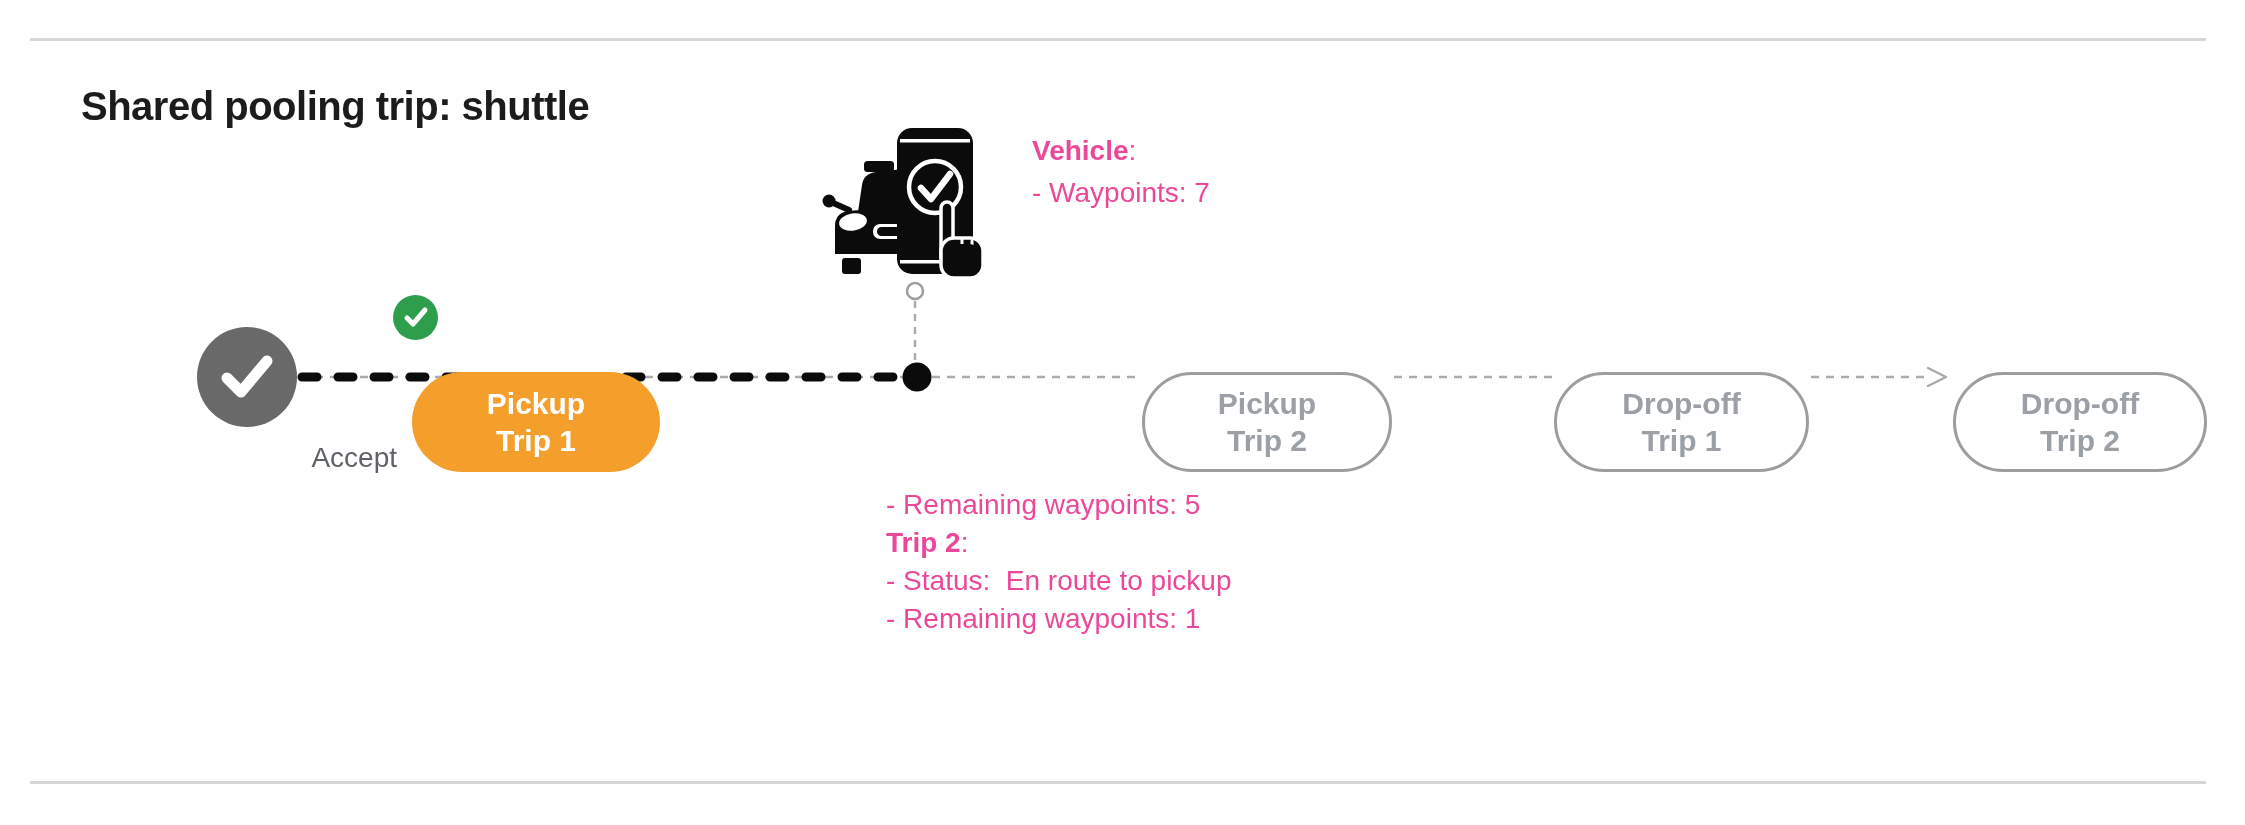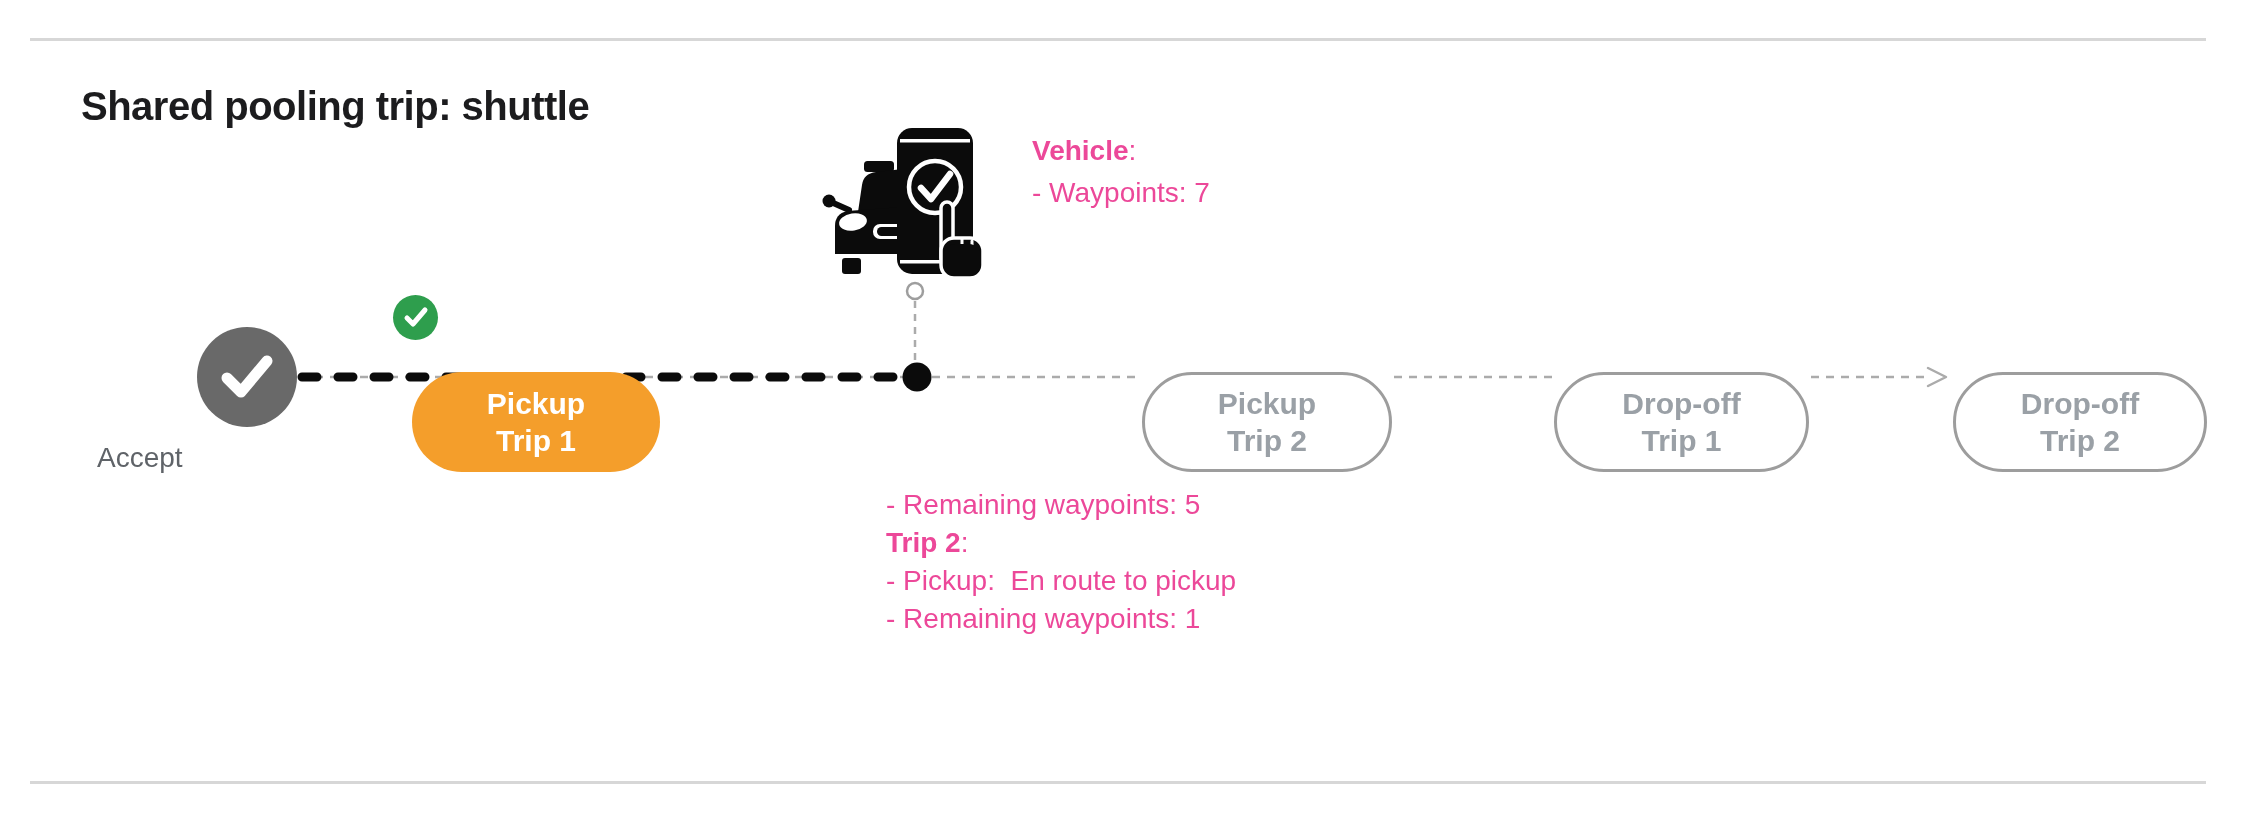--- a/index.html
+++ b/index.html
@@ -17,21 +17,21 @@
   }
   .wires{position:absolute;left:0;top:0;width:2245px;height:825px;}
 
   
   .node-circle{
     position:absolute;left:197px;top:327px;width:100px;height:100px;
     border-radius:50%;background:#696969;display:flex;align-items:center;justify-content:center;
   }
   .node-label{
     position:absolute;left:97px;top:440px;width:300px;
-    text-align:left;font-size:28px;line-height:35px;color:#5f6368;
+    text-align:right;font-size:28px;line-height:35px;color:#5f6368;
   }
   .pill{
     position:absolute;top:327px;height:100px;box-sizing:border-box;
     border-radius:52px;display:flex;flex-direction:column;align-items:center;justify-content:center;
     font-size:30px;line-height:37px;font-weight:700;text-align:center;margin-top:45px;
   }
   .pill-active{left:412px;width:248px;background:#f49e2b;color:#ffffff;}
   .pill-future{background:#ffffff;border:3px solid #9d9d9d;color:#9aa0a6;}
   .pill-p2{left:1142px;width:250px;}
   .pill-d1{left:1554px;width:255px;}
@@ -142,17 +142,17 @@
     <div>Trip 1</div>
   </div>
   <div class="pill pill-future pill-d2">
     <div>Drop-off</div>
     <div>Trip 2</div>
   </div>
 
   <div class="info trip-info">
     <div class="pre">- Remaining waypoints: 5</div>
     <div><b>Trip 2</b><span>:</span></div>
-    <div class="pre">- Pickup:  En route to pickup</div>
+    <div class="pre">- Status:  En route to pickup</div>
     <div class="pre">- Remaining waypoints: 1</div>
   </div>
 
 </div>
 
 </body></html>

